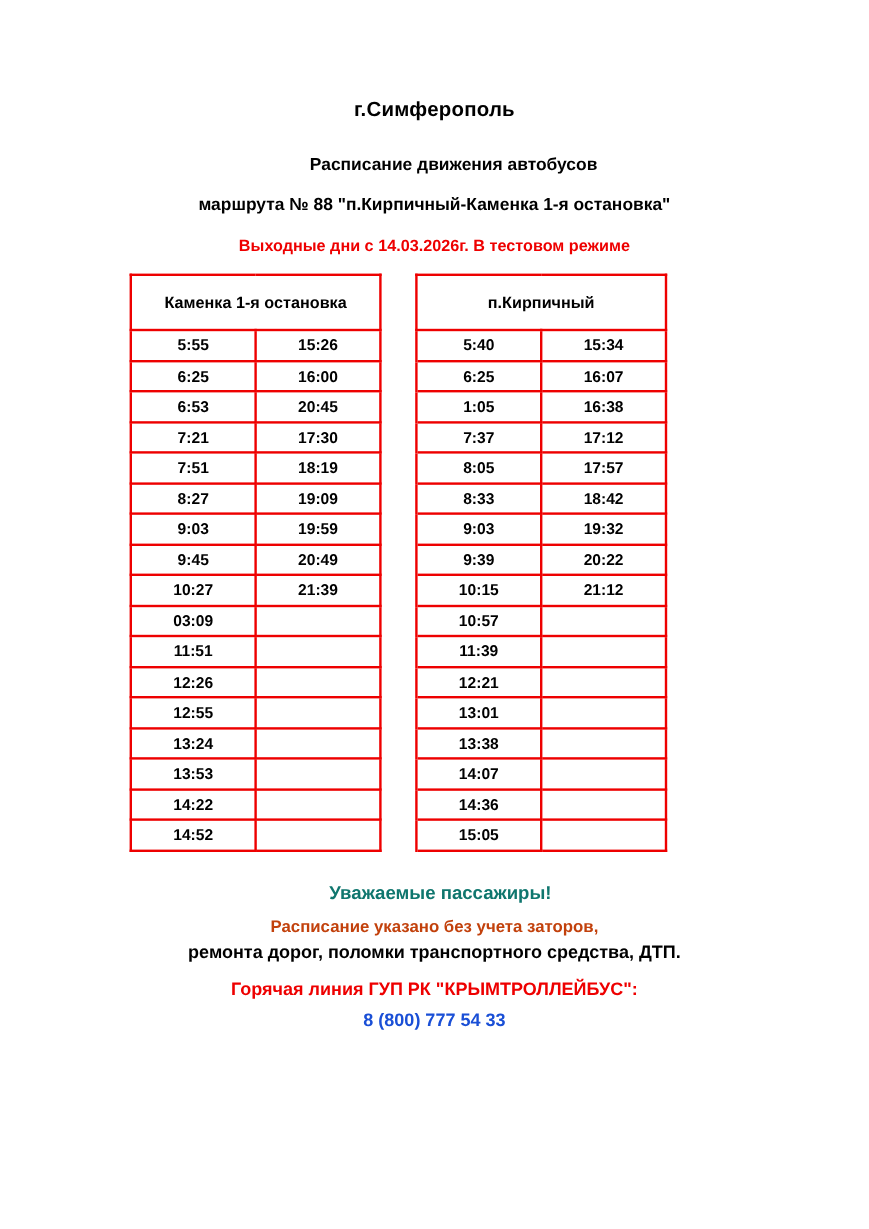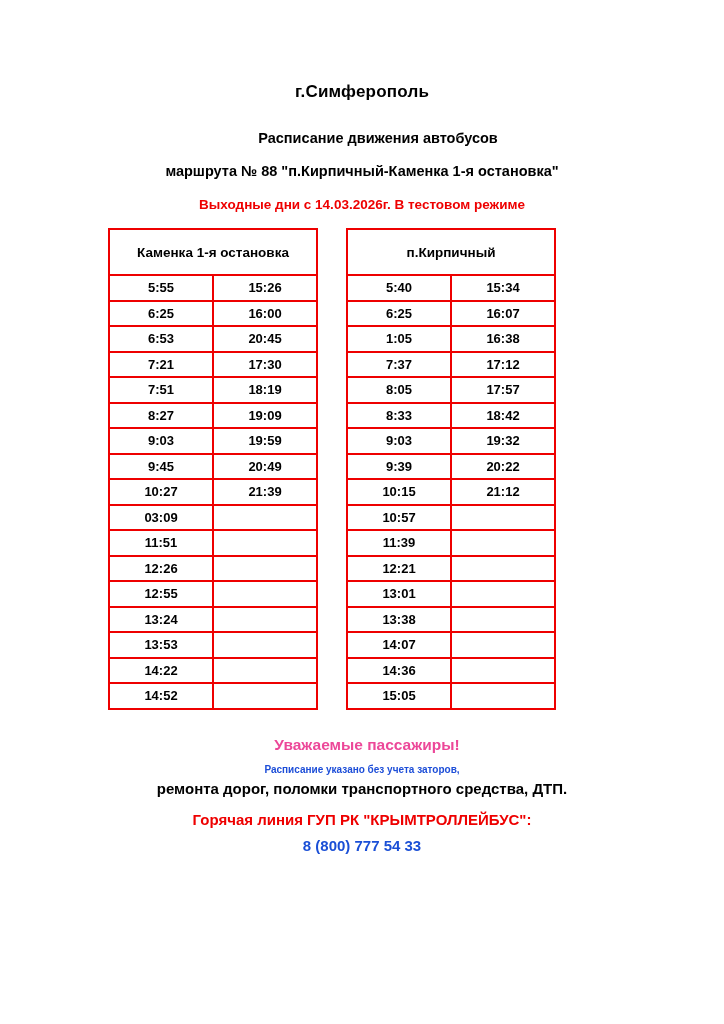--- a/index.html
+++ b/index.html
@@ -93,27 +93,27 @@
   .colB { width: 104px; }
   .spacer { width: 30px; }
 
   .footer {
     text-align: center;
     margin-top: 26px;
   }
   .f-red-big {
     font-size: 15.5px;
     font-weight: bold;
-    color: #ec4899;
+    color: #0f766e;
     padding-left: 10px;
   }
   .f-black {
-    font-size: 10px;
-    font-weight: bold;
-    color: #1d4ed8;
+    font-size: 14px;
+    font-weight: bold;
+    color: #c2410c;
     margin-top: 10px;
   }
   .f-black2 {
     font-size: 15px;
     font-weight: bold;
     color: #000;
     margin-top: 5px;
   }
   .f-hot {
     font-size: 15px;

